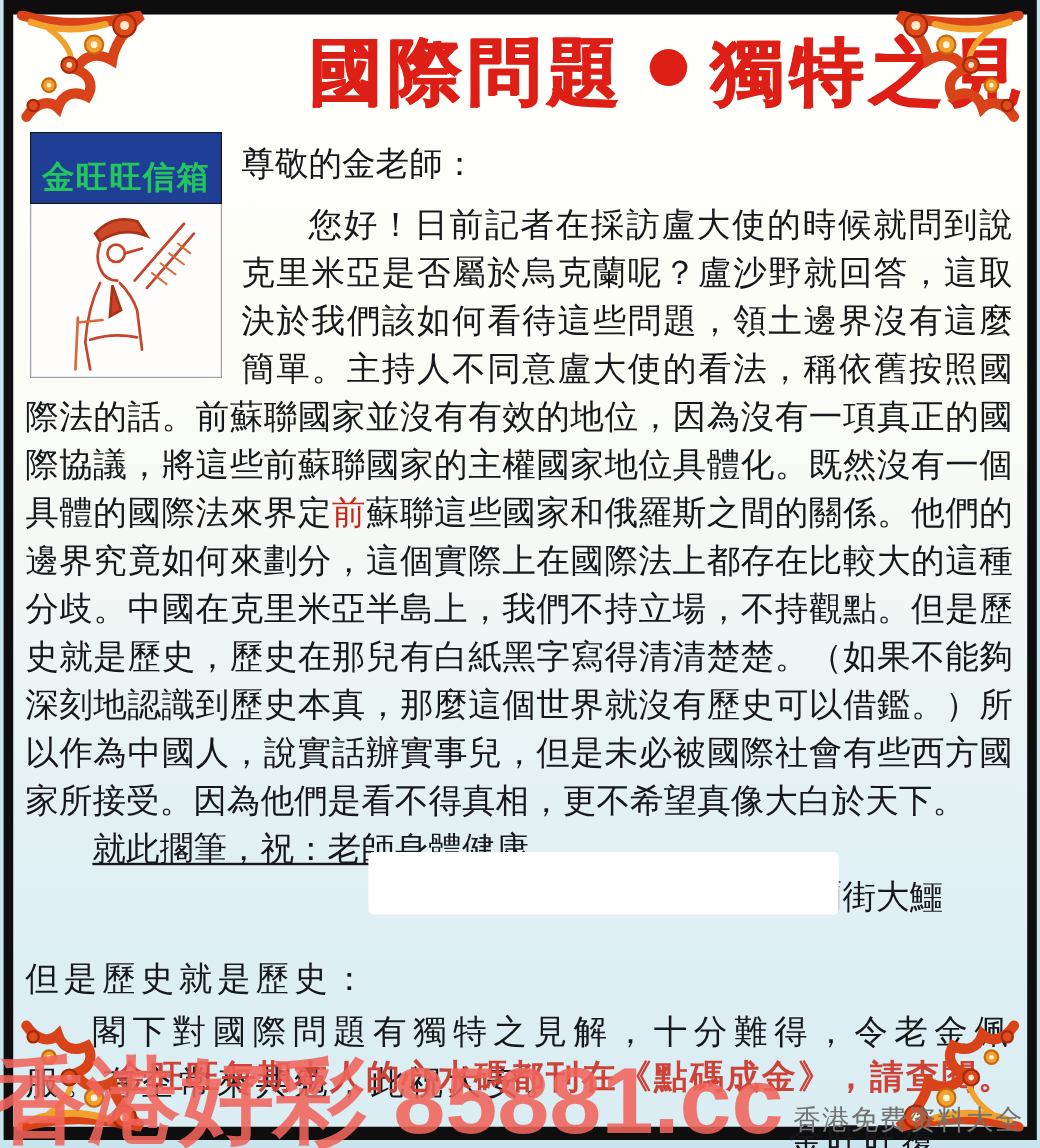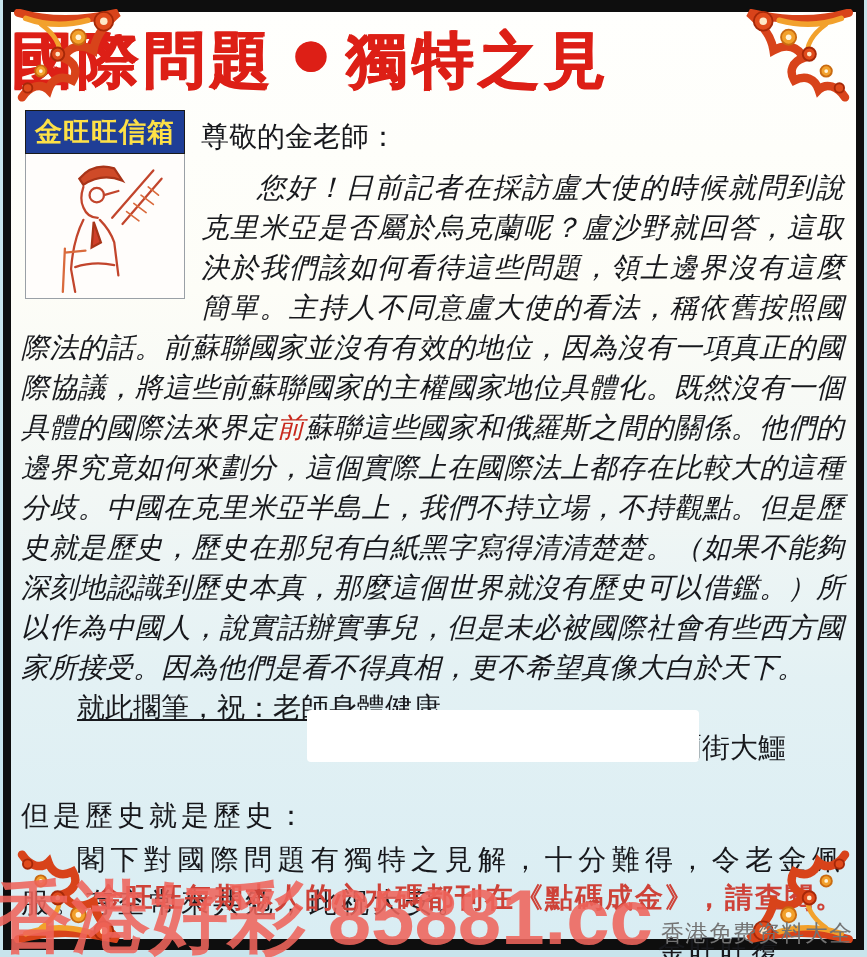--- a/index.html
+++ b/index.html
@@ -13,21 +13,21 @@
   .frame{
     position:absolute;left:3px;top:0;right:3px;bottom:7px;
     border:solid #0e0e0e;
     border-width:12px 8px 11px 8px;
     background:linear-gradient(180deg,#fffffd 0%,#fdfdf7 30%,#f2f7f5 52%,#e3f1f4 72%,#d9edf3 100%);
     box-sizing:border-box;
   }
   
   .title-row{
     position:relative;z-index:2;
-    text-align:left;
+    text-align:right;
     padding-top:8px;height:84px;
     white-space:nowrap;
   }
   .title-part{
     font-size:61px;font-weight:900;
     color:#dd1f16;
     letter-spacing:5px;
     text-shadow:1.5px 0 #dd1f16, 0 1px #dd1f16;
   }
   .title-dot{
@@ -51,37 +51,37 @@
     color:#17181c;
     text-align:justify;
   }
   .stamp{
     float:left;
     width:160px;
     margin:4px 16px 4px 4px;
   }
   .stamp-label{
     background:#1f3e96;
-    color:#fde047;
+    color:#22c55e;
     font-family:"Liberation Sans", sans-serif;
     font-weight:bold;
     font-size:27px;line-height:27px;
     text-align:center;
-    padding:8px 0 7px;
+    padding:24px 0 7px;
     letter-spacing:1px;
     border:1px solid #1a1a1a;
   }
   .stamp-pic{
     border:1px solid #9aa0a6;border-top:none;
     background:#fffdfb;
     height:144px;
     overflow:hidden;
   }
   .salutation{margin:11px;}
-  .para{margin:0;text-indent:2em;font-style:italic;}
+  .para{margin:0;text-indent:2em;}
   .closing{margin:0;text-indent:2em;text-decoration:underline;}
   .red-char{color:#c8281c;}
   .sig{margin:0;text-align:right;padding-right:58px;}
   .reply-salute{margin:28px 0 0;letter-spacing:4px;}
   .reply-body{margin:2px 0 0;text-indent:2em;letter-spacing:4px;line-height:43px;}
   .reply-sig{margin:6px 0 0;text-align:right;padding-right:62px;letter-spacing:3px;}
   .whiteout{
     position:absolute;z-index:2;
     left:296px;top:698px;
     width:392px;height:52px;

